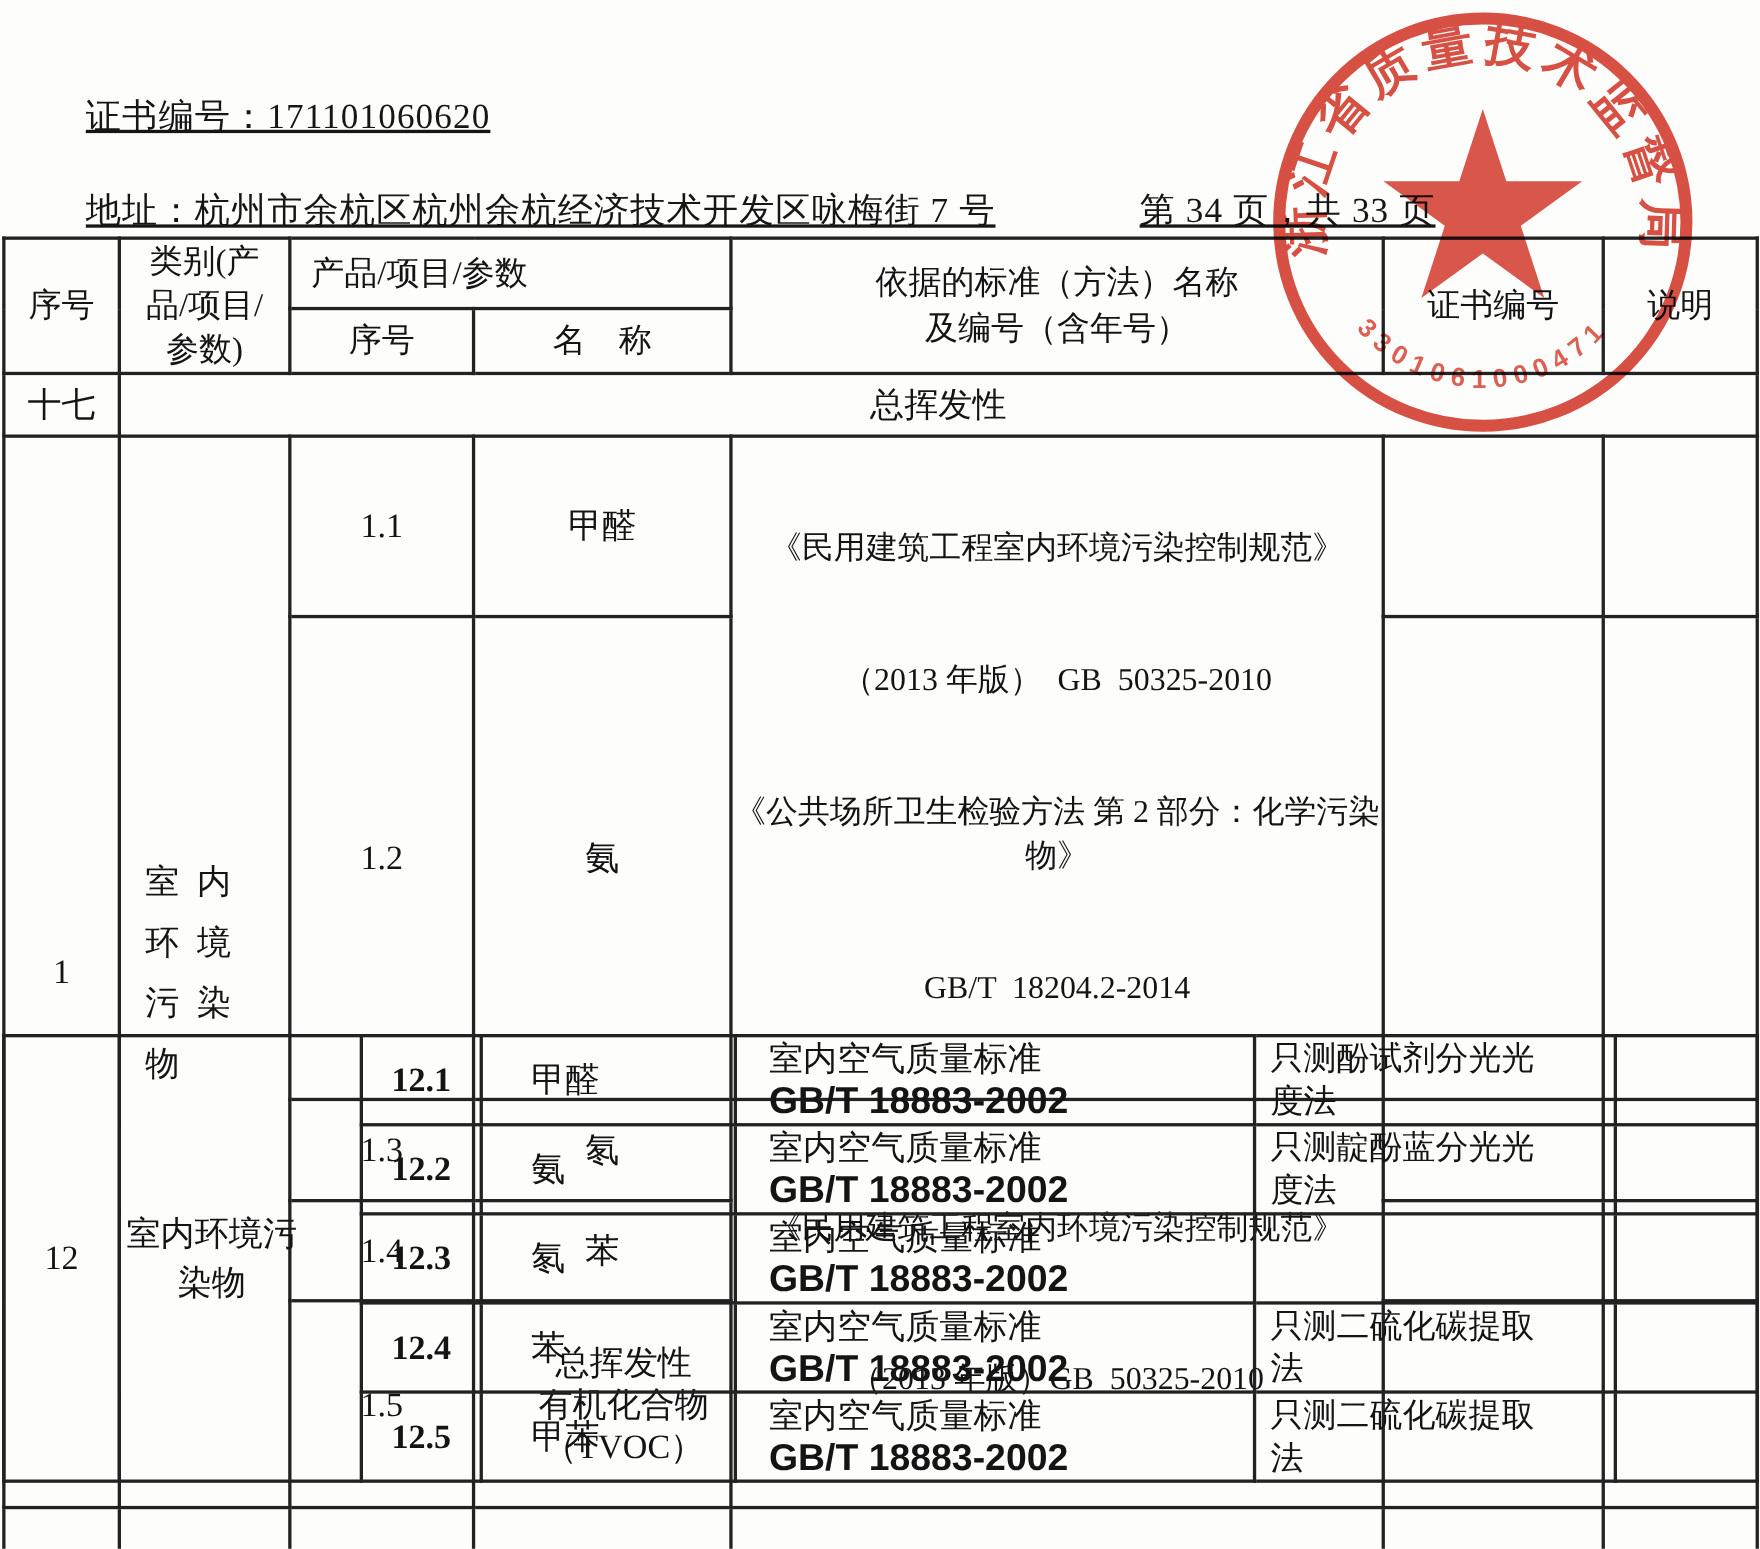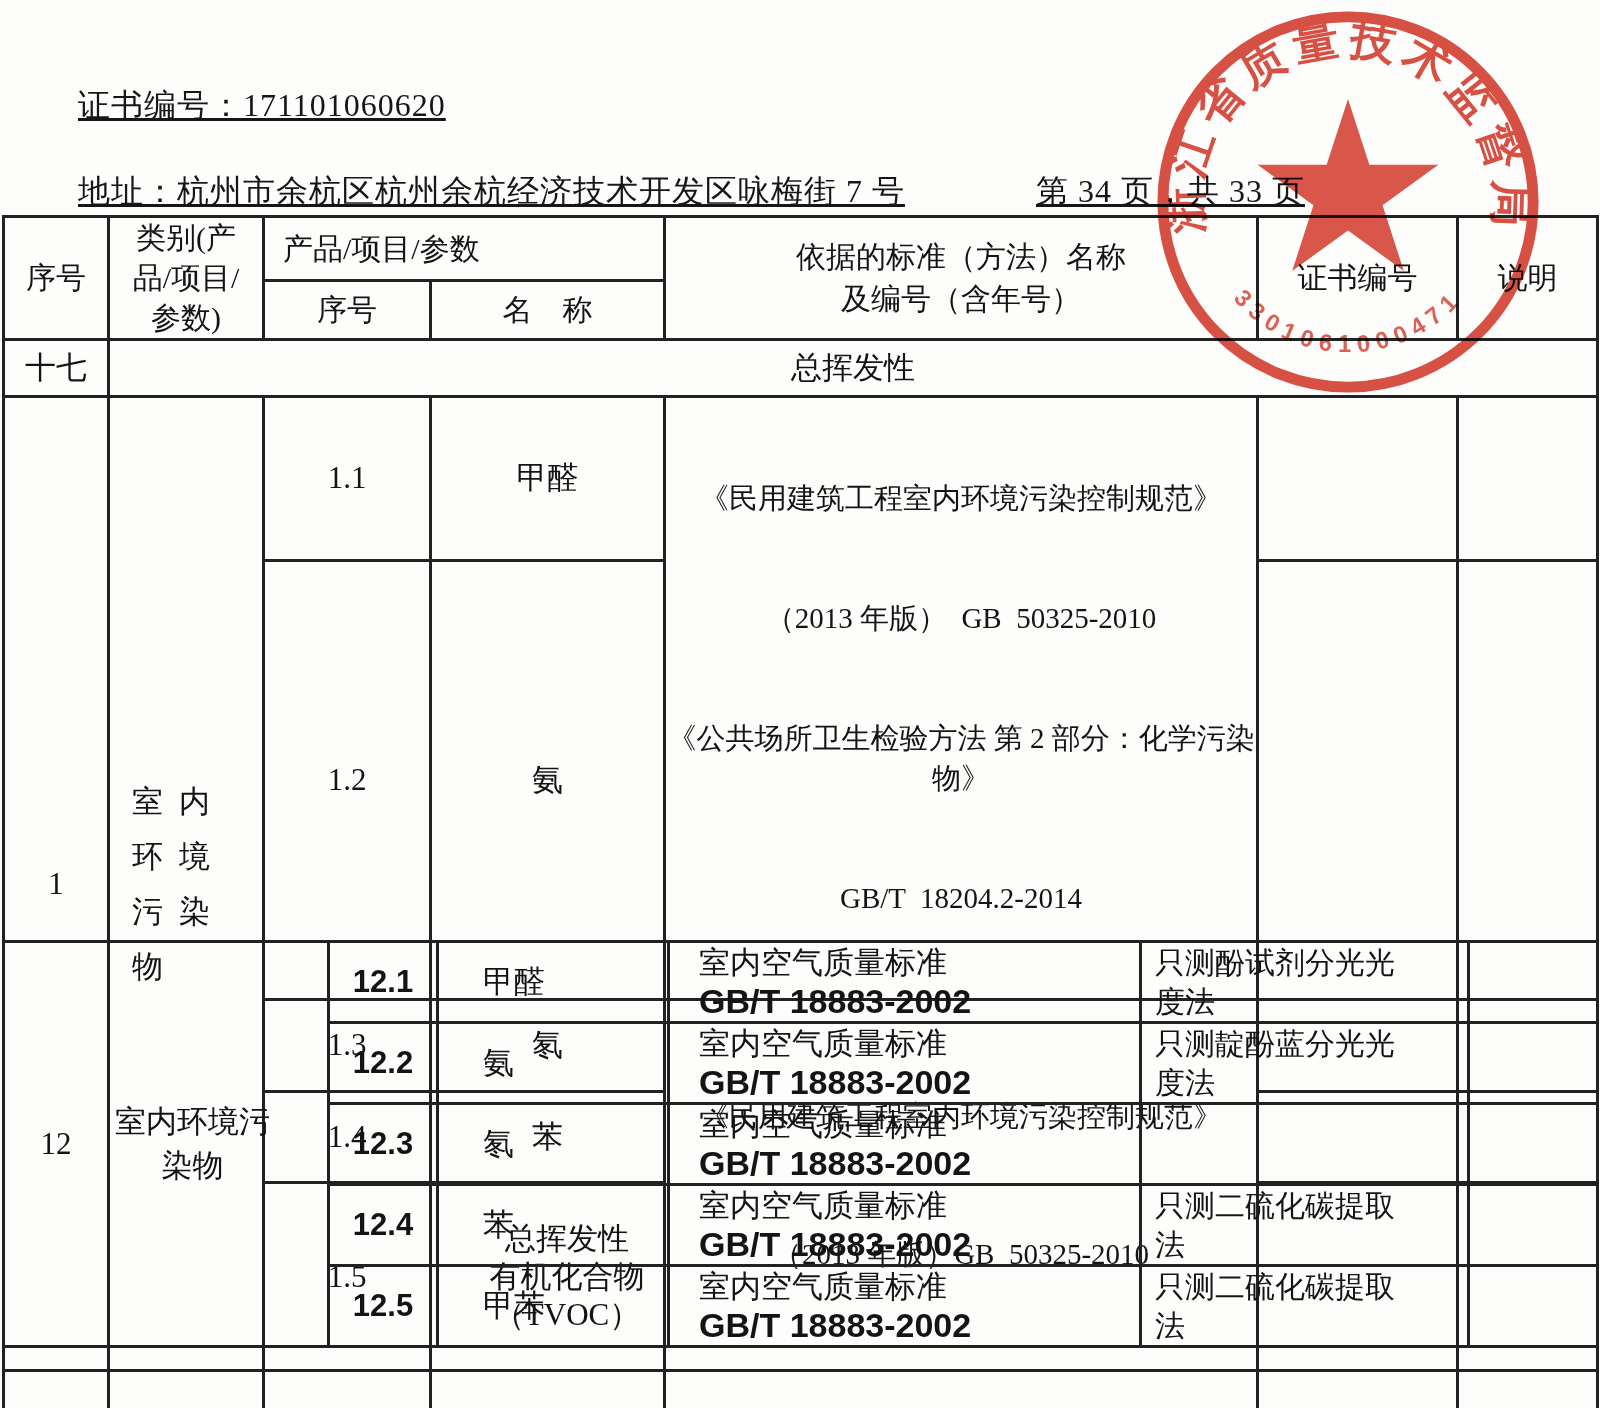--- a/index.html
+++ b/index.html
@@ -29,21 +29,21 @@
   .cat1{
     letter-spacing:16px;line-height:55px;padding:0 10px 0 22px;
     text-align:left;word-break:break-all;
   }
   .stdcell{line-height:40px;font-size:29px;white-space:pre-wrap;}
   .stdcell.wide{line-height:46px;}
   .name3 div{line-height:38px;padding-left:39px;}
   
   #t2{left:2px;top:940px;width:1596px;}
   #t2 td.no2{
-    font-family:Liberation Sans, sans-serif;
+    font-family:Liberation Serif, serif;
     font-weight:600;font-size:31px;
   }
   #t2 td.name2{text-align:left;padding-left:44px;}
   #t2 td.std2{text-align:left;padding-left:29px;line-height:39px;}
   #t2 .gbline{
     font-family:"Liberation Sans","DejaVu Sans",sans-serif;
     font-weight:700;font-size:34px;
   }
   #t2 td.limit2{
     text-align:left;padding:0 44px 0 13px;font-size:30px;line-height:39px;

